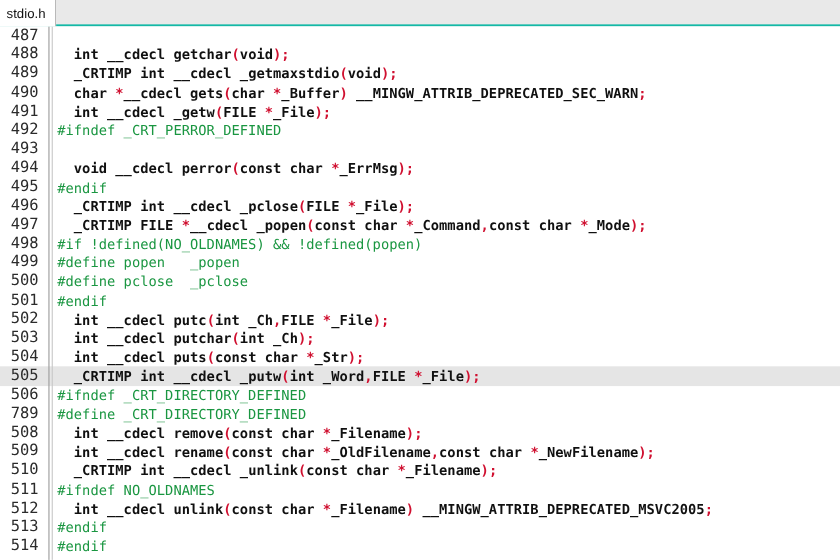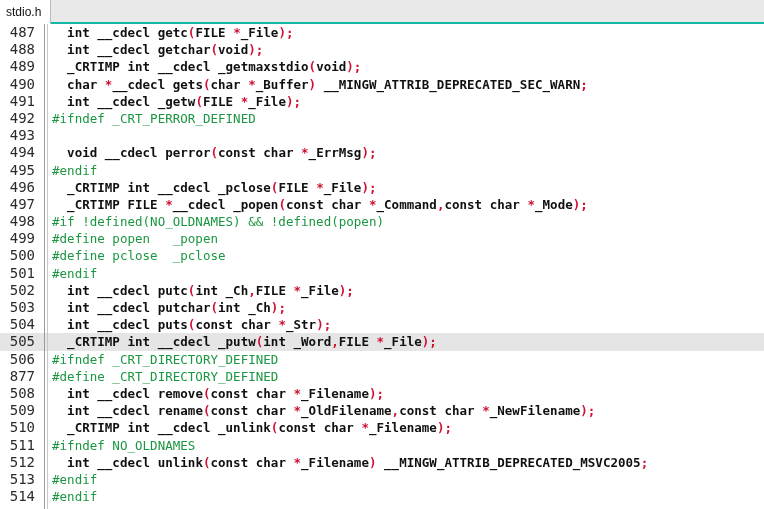--- a/index.html
+++ b/index.html
@@ -85,41 +85,41 @@
   <div id="tabbar">
     <div class="tab active">
       <span>stdio.h</span>
     </div>
     <div id="tabbar-filler"></div>
   </div>
 
   <div id="editor">
     <div id="gutter-bg"></div>
     <div id="rows">
-        <div class="row"><div class="gutter">487</div><div class="code"><span class="pl">  </span><span class="k">int</span><span class="pl"> </span><span class="id">__cdecl</span><span class="pl"> </span><span class="id">getc</span><span class="p">(</span><span class="k">FILE</span><span class="pl"> </span><span class="p">*</span><span class="id">_File</span><span class="p">);</span></div></div>
+        <div class="row"><div class="gutter">487</div></div>
         <div class="row"><div class="gutter">488</div><div class="code"><span class="pl">  </span><span class="k">int</span><span class="pl"> </span><span class="id">__cdecl</span><span class="pl"> </span><span class="id">getchar</span><span class="p">(</span><span class="k">void</span><span class="p">);</span></div></div>
         <div class="row"><div class="gutter">489</div><div class="code"><span class="pl">  </span><span class="id">_CRTIMP</span><span class="pl"> </span><span class="k">int</span><span class="pl"> </span><span class="id">__cdecl</span><span class="pl"> </span><span class="id">_getmaxstdio</span><span class="p">(</span><span class="k">void</span><span class="p">);</span></div></div>
         <div class="row"><div class="gutter">490</div><div class="code"><span class="pl">  </span><span class="k">char</span><span class="pl"> </span><span class="p">*</span><span class="id">__cdecl</span><span class="pl"> </span><span class="id">gets</span><span class="p">(</span><span class="k">char</span><span class="pl"> </span><span class="p">*</span><span class="id">_Buffer</span><span class="p">)</span><span class="pl"> </span><span class="id">__MINGW_ATTRIB_DEPRECATED_SEC_WARN</span><span class="p">;</span></div></div>
         <div class="row"><div class="gutter">491</div><div class="code"><span class="pl">  </span><span class="k">int</span><span class="pl"> </span><span class="id">__cdecl</span><span class="pl"> </span><span class="id">_getw</span><span class="p">(</span><span class="k">FILE</span><span class="pl"> </span><span class="p">*</span><span class="id">_File</span><span class="p">);</span></div></div>
         <div class="row"><div class="gutter">492</div><div class="code"><span class="pp">#ifndef _CRT_PERROR_DEFINED</span></div></div>
         <div class="row"><div class="gutter">493</div></div>
         <div class="row"><div class="gutter">494</div><div class="code"><span class="pl">  </span><span class="k">void</span><span class="pl"> </span><span class="id">__cdecl</span><span class="pl"> </span><span class="id">perror</span><span class="p">(</span><span class="k">const</span><span class="pl"> </span><span class="k">char</span><span class="pl"> </span><span class="p">*</span><span class="id">_ErrMsg</span><span class="p">);</span></div></div>
         <div class="row"><div class="gutter">495</div><div class="code"><span class="pp">#endif</span></div></div>
         <div class="row"><div class="gutter">496</div><div class="code"><span class="pl">  </span><span class="id">_CRTIMP</span><span class="pl"> </span><span class="k">int</span><span class="pl"> </span><span class="id">__cdecl</span><span class="pl"> </span><span class="id">_pclose</span><span class="p">(</span><span class="k">FILE</span><span class="pl"> </span><span class="p">*</span><span class="id">_File</span><span class="p">);</span></div></div>
         <div class="row"><div class="gutter">497</div><div class="code"><span class="pl">  </span><span class="id">_CRTIMP</span><span class="pl"> </span><span class="k">FILE</span><span class="pl"> </span><span class="p">*</span><span class="id">__cdecl</span><span class="pl"> </span><span class="id">_popen</span><span class="p">(</span><span class="k">const</span><span class="pl"> </span><span class="k">char</span><span class="pl"> </span><span class="p">*</span><span class="id">_Command</span><span class="p">,</span><span class="k">const</span><span class="pl"> </span><span class="k">char</span><span class="pl"> </span><span class="p">*</span><span class="id">_Mode</span><span class="p">);</span></div></div>
         <div class="row"><div class="gutter">498</div><div class="code"><span class="pp">#if !defined(NO_OLDNAMES) &amp;&amp; !defined(popen)</span></div></div>
         <div class="row"><div class="gutter">499</div><div class="code"><span class="pp">#define popen   _popen</span></div></div>
         <div class="row"><div class="gutter">500</div><div class="code"><span class="pp">#define pclose  _pclose</span></div></div>
         <div class="row"><div class="gutter">501</div><div class="code"><span class="pp">#endif</span></div></div>
         <div class="row"><div class="gutter">502</div><div class="code"><span class="pl">  </span><span class="k">int</span><span class="pl"> </span><span class="id">__cdecl</span><span class="pl"> </span><span class="id">putc</span><span class="p">(</span><span class="k">int</span><span class="pl"> </span><span class="id">_Ch</span><span class="p">,</span><span class="k">FILE</span><span class="pl"> </span><span class="p">*</span><span class="id">_File</span><span class="p">);</span></div></div>
         <div class="row"><div class="gutter">503</div><div class="code"><span class="pl">  </span><span class="k">int</span><span class="pl"> </span><span class="id">__cdecl</span><span class="pl"> </span><span class="id">putchar</span><span class="p">(</span><span class="k">int</span><span class="pl"> </span><span class="id">_Ch</span><span class="p">);</span></div></div>
         <div class="row"><div class="gutter">504</div><div class="code"><span class="pl">  </span><span class="k">int</span><span class="pl"> </span><span class="id">__cdecl</span><span class="pl"> </span><span class="id">puts</span><span class="p">(</span><span class="k">const</span><span class="pl"> </span><span class="k">char</span><span class="pl"> </span><span class="p">*</span><span class="id">_Str</span><span class="p">);</span></div></div>
         <div class="row cur"><div class="gutter">505</div><div class="code"><span class="pl">  </span><span class="id">_CRTIMP</span><span class="pl"> </span><span class="k">int</span><span class="pl"> </span><span class="id">__cdecl</span><span class="pl"> </span><span class="id">_putw</span><span class="p">(</span><span class="k">int</span><span class="pl"> </span><span class="id">_Word</span><span class="p">,</span><span class="k">FILE</span><span class="pl"> </span><span class="p">*</span><span class="id">_File</span><span class="p">);</span></div></div>
         <div class="row"><div class="gutter">506</div><div class="code"><span class="pp">#ifndef _CRT_DIRECTORY_DEFINED</span></div></div>
-        <div class="row"><div class="gutter">877</div><div class="code"><span class="pp">#define _CRT_DIRECTORY_DEFINED</span></div></div>
+        <div class="row"><div class="gutter">789</div><div class="code"><span class="pp">#define _CRT_DIRECTORY_DEFINED</span></div></div>
         <div class="row"><div class="gutter">508</div><div class="code"><span class="pl">  </span><span class="k">int</span><span class="pl"> </span><span class="id">__cdecl</span><span class="pl"> </span><span class="id">remove</span><span class="p">(</span><span class="k">const</span><span class="pl"> </span><span class="k">char</span><span class="pl"> </span><span class="p">*</span><span class="id">_Filename</span><span class="p">);</span></div></div>
         <div class="row"><div class="gutter">509</div><div class="code"><span class="pl">  </span><span class="k">int</span><span class="pl"> </span><span class="id">__cdecl</span><span class="pl"> </span><span class="id">rename</span><span class="p">(</span><span class="k">const</span><span class="pl"> </span><span class="k">char</span><span class="pl"> </span><span class="p">*</span><span class="id">_OldFilename</span><span class="p">,</span><span class="k">const</span><span class="pl"> </span><span class="k">char</span><span class="pl"> </span><span class="p">*</span><span class="id">_NewFilename</span><span class="p">);</span></div></div>
         <div class="row"><div class="gutter">510</div><div class="code"><span class="pl">  </span><span class="id">_CRTIMP</span><span class="pl"> </span><span class="k">int</span><span class="pl"> </span><span class="id">__cdecl</span><span class="pl"> </span><span class="id">_unlink</span><span class="p">(</span><span class="k">const</span><span class="pl"> </span><span class="k">char</span><span class="pl"> </span><span class="p">*</span><span class="id">_Filename</span><span class="p">);</span></div></div>
         <div class="row"><div class="gutter">511</div><div class="code"><span class="pp">#ifndef NO_OLDNAMES</span></div></div>
         <div class="row"><div class="gutter">512</div><div class="code"><span class="pl">  </span><span class="k">int</span><span class="pl"> </span><span class="id">__cdecl</span><span class="pl"> </span><span class="id">unlink</span><span class="p">(</span><span class="k">const</span><span class="pl"> </span><span class="k">char</span><span class="pl"> </span><span class="p">*</span><span class="id">_Filename</span><span class="p">)</span><span class="pl"> </span><span class="id">__MINGW_ATTRIB_DEPRECATED_MSVC2005</span><span class="p">;</span></div></div>
         <div class="row"><div class="gutter">513</div><div class="code"><span class="pp">#endif</span></div></div>
         <div class="row"><div class="gutter">514</div><div class="code"><span class="pp">#endif</span></div></div>
       </div>
     <div id="sep1"></div>
     <div id="sep2"></div>

